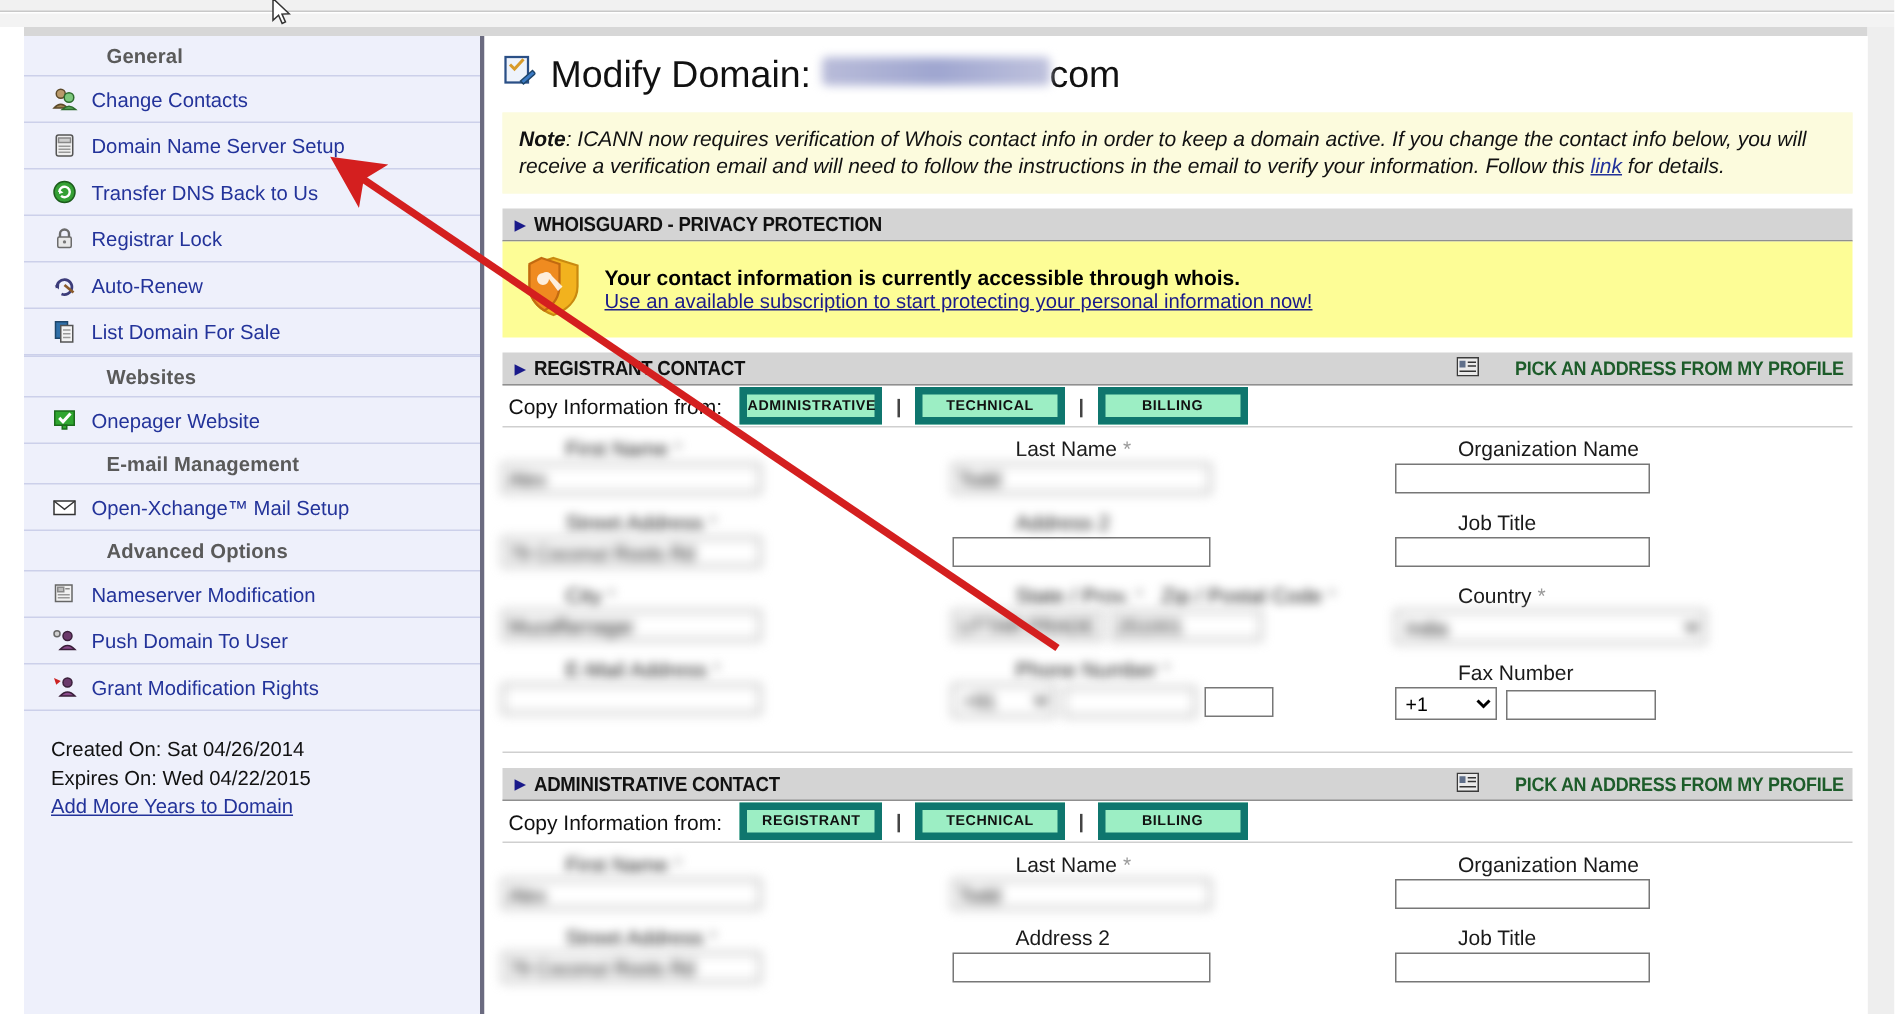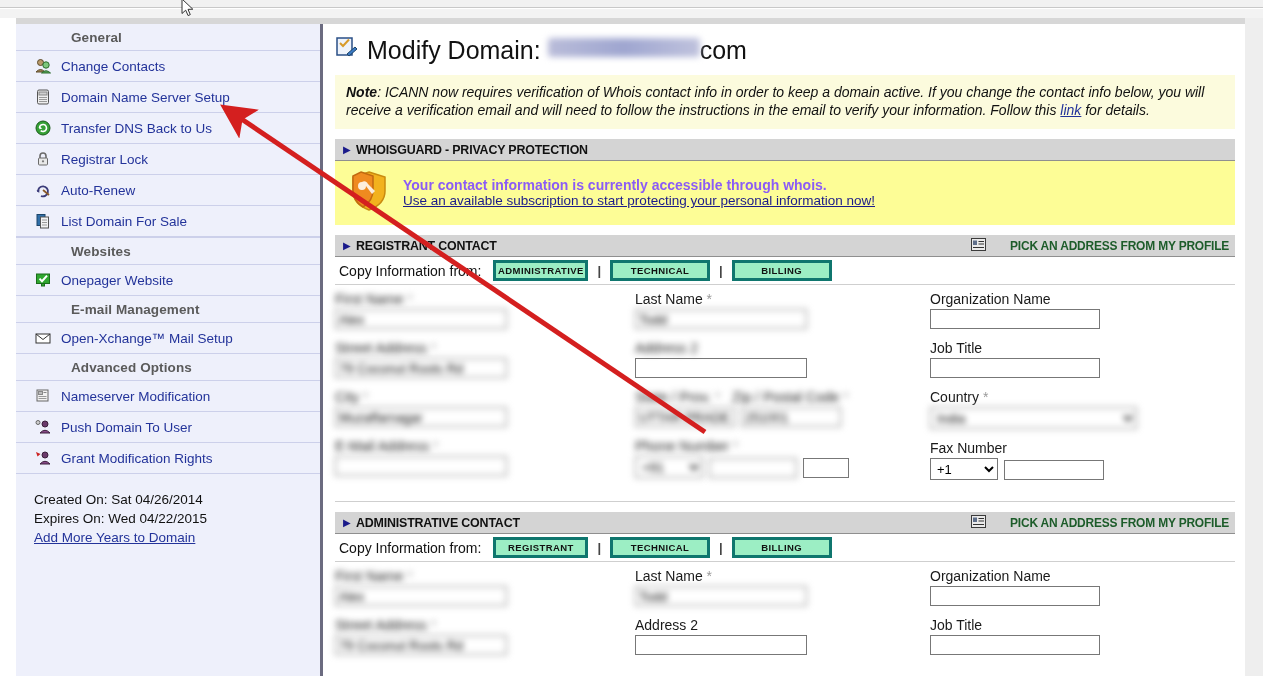--- a/index.html
+++ b/index.html
@@ -70,44 +70,44 @@
   .sec-title { font-size:13.5px; font-weight:bold; color:#111; letter-spacing:-.2px;
                font-family:"Liberation Sans", sans-serif; transform:scaleX(.92); transform-origin:left center;}
   .pick-link { display:flex; align-items:center; gap:5px; cursor:pointer; }
   .pick-link .ptext { color:#1d5c2a; font-weight:bold; font-size:13px; letter-spacing:-.2px;
                       transform:scaleX(.92); transform-origin:right center; }
 
   .whois-box {
     margin:0 10px 0 12px; background:#fdfd96; padding:9px 10px 10px 14px;
     display:flex; align-items:center; gap:14px;
   }
-  .whois-line1 { font-weight:bold; font-size:14px; color:#8b5cf6; }
+  .whois-line1 { font-weight:bold; font-size:14px; color:#000000; }
   .whois-line2 a { color:#1a1a8a; font-size:13.5px; text-decoration:underline; }
 
   .copyrow {
     margin:0 10px 0 12px; border-bottom:1px solid #cfcfcf;
     height:28px; display:flex; align-items:center; gap:9px; padding-left:4px;
   }
   .copyrow .clabel { font-size:14px; color:#111; margin-right:3px;}
   .cbtn {
-    background:#9ceec4; border:3px solid #0f766e; color:#111;
+    background:#9ceec4; border:5px solid #0f766e; color:#111;
     font-size:9.5px; font-weight:bold; letter-spacing:.4px;
     padding:2px 0; width:95px; text-align:center; cursor:pointer;
     font-family:"Liberation Sans", sans-serif;
   }
   .cbtn.wide { width:100px; }
   .cpipe { color:#444; font-weight:bold; }
 
   .fields { margin:6px 10px 0 12px; display:flex; }
   .col { display:flex; flex-direction:column; }
   .col-a { width:300px; }
   .col-b { width:295px; }
   .col-c { width:300px; }
   .fld { margin-bottom:11px; }
-  .flabel { font-size:14px; color:#1a1a1a; padding-bottom:2px; display:block; }
+  .flabel { font-size:14px; color:#1a1a1a; padding-bottom:2px; display:block;margin-left:42px; }
   .req { color:#9a9a9a; }
   .inp {
     border:1px solid #777; background:#fff; height:20px; width:172px;
     font-size:13px; padding:0 3px; font-family:"Liberation Sans", sans-serif;
   }
   .inp.w170 { width:170px; }
   .inp.w88  { width:88px; }
   .inp.w100 { width:100px; }
   .inp.w46  { width:46px; }
   .sel {

